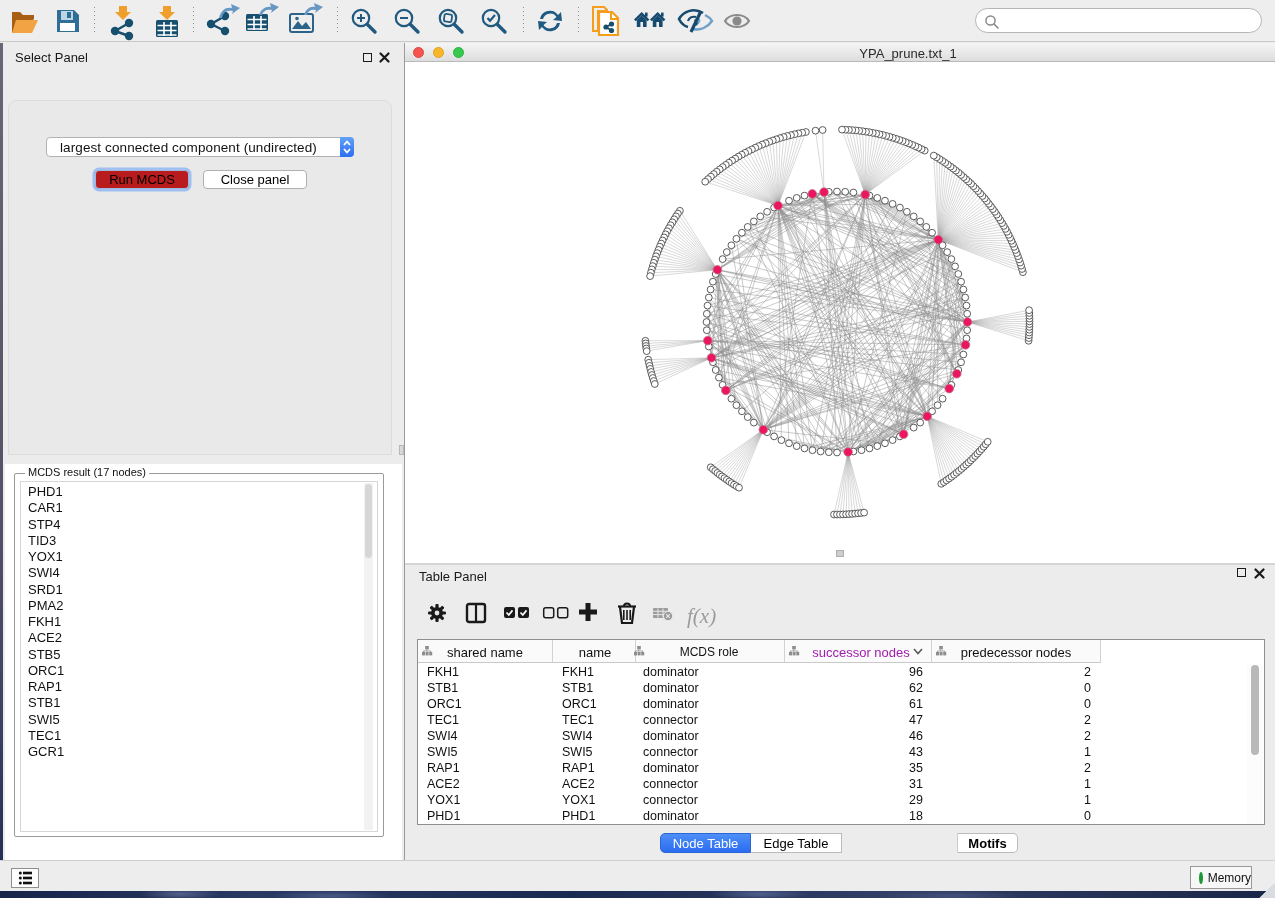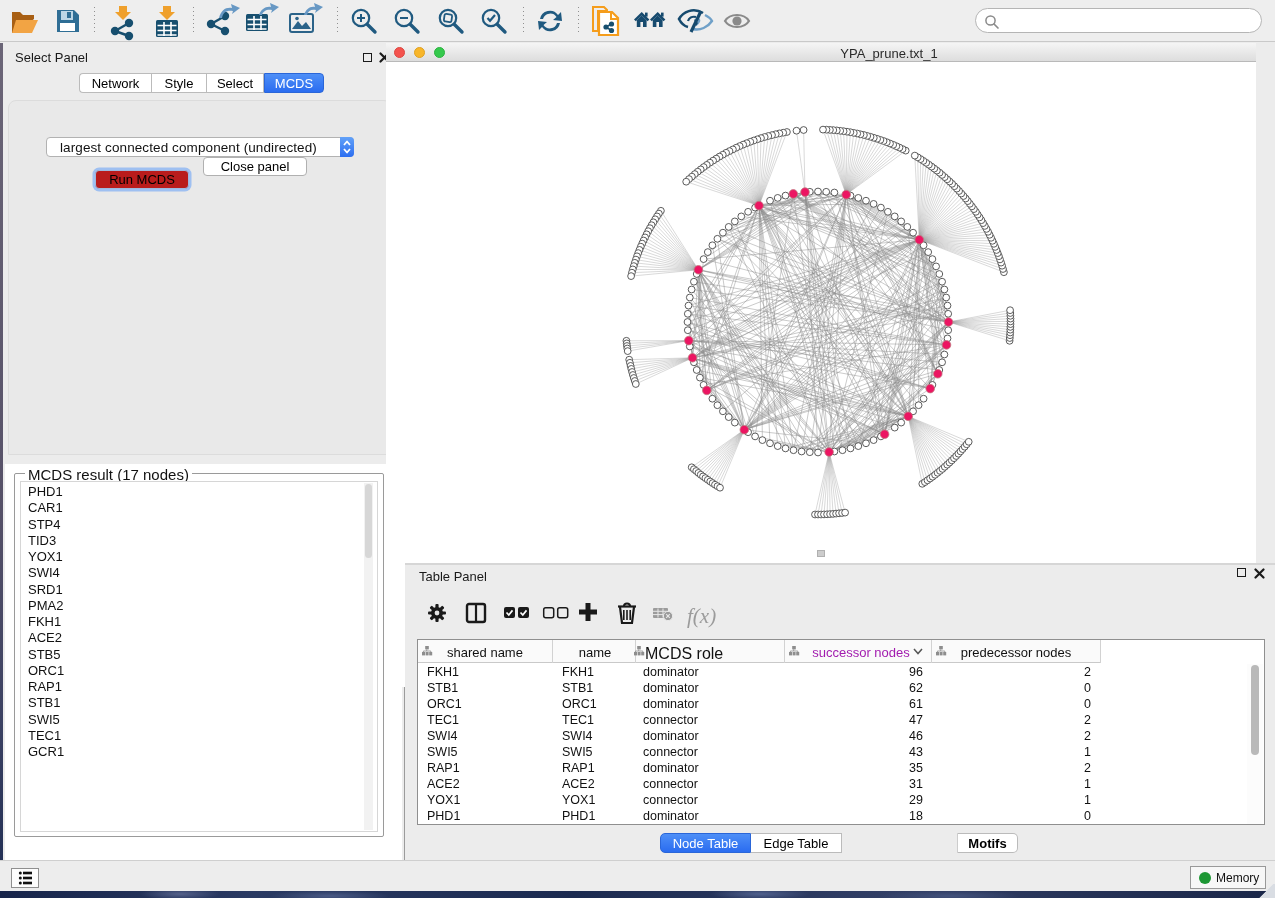--- a/index.html
+++ b/index.html
@@ -160,57 +160,51 @@
 
 <div class="abs" style="left:0;top:43px;width:3px;height:848px;background:linear-gradient(#6b6577,#565168 55%,#3c4263 80%,#1e2c52);"></div>
 
 <div class="abs" style="left:3px;top:43px;width:401px;height:817px;background:#ececec;">
   <div class="abs" style="left:12px;top:7px;font-size:13px;color:#1a1a1a;">Select Panel</div>
   <div class="abs" style="left:360px;top:10px;width:9px;height:9px;border:1.5px solid #1a1a1a;"></div>
   <svg class="abs" style="left:376px;top:9px" width="11" height="11" viewBox="0 0 11 11">
     <path d="M1.5 1.5 L9.5 9.5 M9.5 1.5 L1.5 9.5" stroke="#1a1a1a" stroke-width="2.2" stroke-linecap="round"></path>
   </svg>
 
-  <div class="abs" style="left:76px;top:30px;height:20px;display:flex;font-size:13px;">
-    <div style="width:72px;background:#fff;border:1px solid #bbb;border-right:none;border-radius:4px 0 0 4px;display:flex;align-items:center;justify-content:center;">Network</div>
-    <div style="width:56px;background:#fff;border:1px solid #bbb;display:flex;align-items:center;justify-content:center;">Style</div>
-    <div style="width:57px;background:#fff;border:1px solid #bbb;border-left:none;display:flex;align-items:center;justify-content:center;">Select</div>
-    <div style="width:60px;background:linear-gradient(#4e8ff7,#2a6cf0);color:#fff;border:1px solid #2a66d8;border-radius:0 4px 4px 0;display:flex;align-items:center;justify-content:center;">MCDS</div>
-  </div>
 
   <div class="abs" style="left:5px;top:57px;width:384px;height:355px;background:#e9e9e9;border:1px solid #dcdcdc;border-radius:8px 8px 0 0;"></div>
 
   <div class="abs" style="left:43px;top:94px;width:308px;height:20px;background:#fff;border:1px solid #b2b2b2;border-radius:4px;">
     <div class="abs" style="left:13px;top:2px;font-size:13.5px;color:#111;letter-spacing:0.1px;">largest connected component (undirected)</div>
     <div class="abs" style="right:-1px;top:-1px;width:14px;height:20px;background:linear-gradient(#62a1f8,#2c6ef1);border-radius:0 4px 4px 0;">
       <svg width="14" height="20" viewBox="0 0 14 20">
         <path d="M4 8 L7 4.5 L10 8" fill="none" stroke="#fff" stroke-width="1.8" stroke-linejoin="round"></path>
         <path d="M4 12 L7 15.5 L10 12" fill="none" stroke="#fff" stroke-width="1.8" stroke-linejoin="round"></path>
       </svg>
     </div>
   </div>
 
   <div class="abs" style="left:92px;top:127px;width:94px;height:19px;background:#b91c1c;border:1px solid #9fb9dd;border-radius:4px;box-shadow:0 0 0 2.5px rgba(120,170,246,0.65);font-size:13px;display:flex;align-items:center;justify-content:center;">Run MCDS</div>
-  <div class="abs" style="left:200px;top:114px;width:104px;height:19px;background:#fff;border:1px solid #b0b0b0;border-radius:4px;font-size:13px;display:flex;align-items:center;justify-content:center;">Close panel</div>
+  <div class="abs" style="left:200px;top:127px;width:104px;height:19px;background:#fff;border:1px solid #b0b0b0;border-radius:4px;font-size:13px;display:flex;align-items:center;justify-content:center;">Close panel</div>
 
   <div class="abs" style="left:2px;top:421px;width:397px;height:396px;background:#fff;"></div>
 
   <div class="abs" style="left:11px;top:430px;width:370px;height:364px;border:1px solid #9a9a9a;border-radius:2px;"></div>
-  <div class="abs" style="left:22px;top:423px;background:#fff;padding:0 3px;font-size:15px;color:#111;">MCDS result (17 nodes)</div>
+  <div class="abs" style="left:22px;top:423px;background:#fff;padding:0 3px;font-size:11px;color:#111;">MCDS result (17 nodes)</div>
 
   <div class="abs" style="left:17px;top:438px;width:358px;height:351px;background:#fff;border:1px solid #d6d6d6;font-size:13px;color:#111;line-height:16.27px;padding:2px 0 0 7px;">PHD1<br>CAR1<br>STP4<br>TID3<br>YOX1<br>SWI4<br>SRD1<br>PMA2<br>FKH1<br>ACE2<br>STB5<br>ORC1<br>RAP1<br>STB1<br>SWI5<br>TEC1<br>GCR1</div>
 
   <div class="abs" style="left:361px;top:440px;width:9px;height:347px;background:#f2f2f2;"></div>
   <div class="abs" style="left:362px;top:441px;width:7px;height:74px;background:#d7d7d7;border-radius:4px;"></div>
 </div>
 
 <div class="abs" style="left:404px;top:43px;width:1px;height:817px;background:#9b9b9b;"></div>
 <div class="abs" style="left:399px;top:445px;width:5px;height:10px;background:#d9d9d9;border:1px solid #b7b7b7;"></div>
 
-<div class="abs" style="left:386px;top:43px;width:870px;height:644px;background:#fff;">
+<div class="abs" style="left:405px;top:43px;width:870px;height:644px;background:#fff;">
   <div class="abs" style="left:0;top:0;width:870px;height:19px;background:linear-gradient(#f5f5f5,#dddddd);border-bottom:1px solid #b9b9b9;">
     <div class="abs" style="left:8px;top:4px;width:11px;height:11px;border-radius:50%;background:#f4534e;border:1px solid #dd4741;"></div>
     <div class="abs" style="left:28px;top:4px;width:11px;height:11px;border-radius:50%;background:#f8b62a;border:1px solid #e0a121;"></div>
     <div class="abs" style="left:48px;top:4px;width:11px;height:11px;border-radius:50%;background:#35c94d;border:1px solid #2bb33f;"></div>
     <div class="abs" style="left:68px;top:3px;width:870px;text-align:center;font-size:13px;color:#2a2a2a;">YPA_prune.txt_1</div>
   </div>
   <svg width="870" height="501" viewBox="0 0 870 501" style="position:absolute;left:0;top:19px">
       <path d="M312.4 207.8L313.9 315.6M312.4 207.8L317.6 322.9M312.4 207.8L320.8 328.4M312.4 207.8L326.4 336.7M312.4 207.8L331.4 343.2M312.4 207.8L399.5 386.4M312.4 207.8L407.5 388.2M312.4 207.8L415.6 389.5M312.4 207.8L423.8 390.2M312.4 207.8L432.0 390.5M312.4 207.8L562.2 268.2M312.4 207.8L562.5 260.0M312.4 207.8L562.2 251.8M312.4 207.8L448.4 130.5M312.4 207.8L440.2 129.8M312.4 207.8L432.0 129.5M312.4 207.8L423.8 129.8M312.4 207.8L419.0 130.1M312.4 207.8L358.3 367.7M312.4 207.8L362.1 370.2M312.4 207.8L369.1 374.4M312.4 207.8L472.3 384.1M312.4 207.8L480.0 381.3M312.4 207.8L487.6 378.1M373.0 143.6L448.4 130.5M373.0 143.6L313.9 315.6M373.0 143.6L317.6 322.9M373.0 143.6L487.6 141.9M373.0 143.6L376.4 378.1M373.0 143.6L384.0 381.3M373.0 143.6L391.7 384.1M373.0 143.6L399.5 386.4M373.0 143.6L407.5 388.2M373.0 143.6L527.1 349.3M373.0 143.6L532.6 343.2M373.0 143.6L537.6 336.7M373.0 143.6L544.2 326.6M373.0 143.6L556.1 219.7M373.0 143.6L553.3 212.0M373.0 143.6L550.1 204.4M373.0 143.6L301.5 260.0M373.0 143.6L301.8 268.2M373.0 143.6L302.8 278.6M373.0 143.6L494.9 374.4M373.0 143.6L498.6 372.2M373.0 143.6L508.7 365.6M373.0 143.6L515.2 360.6M373.0 143.6L456.5 388.2M373.0 143.6L464.5 386.4M373.0 143.6L472.3 384.1M373.0 143.6L480.0 381.3M373.0 143.6L472.3 135.9M407.3 131.9L562.2 251.8M407.3 131.9L561.5 243.6M407.3 131.9L560.2 235.5M407.3 131.9L558.4 227.5M407.3 131.9L556.1 219.7M407.3 131.9L369.1 374.4M407.3 131.9L550.1 204.4M407.3 131.9L440.2 129.8M407.3 131.9L443.1 390.0M407.3 131.9L562.2 268.2M407.3 131.9L562.5 260.0M419.0 130.1L321.8 190.1M419.0 130.1L317.6 197.1M419.0 130.1L432.0 390.5M419.0 130.1L443.1 390.0M419.0 130.1L448.4 389.5M419.0 130.1L456.5 388.2M419.0 130.1L464.5 386.4M419.0 130.1L391.7 135.9M419.0 130.1L384.0 138.7M419.0 130.1L373.0 143.6M419.0 130.1L342.7 164.9M419.0 130.1L336.9 170.7M419.0 130.1L331.4 176.8M419.0 130.1L562.5 260.0M460.2 132.6L537.6 183.3M460.2 132.6L533.3 177.7M460.2 132.6L527.1 170.7M460.2 132.6L494.9 374.4M460.2 132.6L498.6 372.2M460.2 132.6L302.8 278.6M460.2 132.6L303.8 284.5M460.2 132.6L306.5 295.8M460.2 132.6L521.3 164.9M460.2 132.6L373.0 143.6M460.2 132.6L369.1 145.6M460.2 132.6L560.5 282.9M460.2 132.6L358.3 367.7M460.2 132.6L362.1 370.2M460.2 132.6L560.2 235.5M460.2 132.6L407.5 388.2M460.2 132.6L415.6 389.5M460.2 132.6L423.8 390.2M460.2 132.6L432.0 390.5M460.2 132.6L443.1 390.0M460.2 132.6L515.2 159.4M460.2 132.6L508.7 154.4M460.2 132.6L501.9 149.8M460.2 132.6L494.9 145.6M460.2 132.6L342.7 164.9M460.2 132.6L336.9 170.7M460.2 132.6L331.4 176.8M460.2 132.6L546.4 197.1M460.2 132.6L522.2 354.3M460.2 132.6L419.0 130.1M460.2 132.6L553.3 212.0M460.2 132.6L550.1 204.4M533.3 177.7L302.5 243.6M533.3 177.7L301.8 251.8M533.3 177.7L301.5 260.0M533.3 177.7L301.8 268.2M533.3 177.7L302.8 278.6M533.3 177.7L472.3 384.1M533.3 177.7L562.2 268.2M533.3 177.7L562.5 260.0M533.3 177.7L562.2 251.8M533.3 177.7L561.5 243.6M533.3 177.7L362.1 149.8M533.3 177.7L355.3 154.4M533.3 177.7L317.6 197.1M533.3 177.7L303.8 284.5M533.3 177.7L306.5 295.8M533.3 177.7L307.9 300.3M533.3 177.7L310.7 308.0M533.3 177.7L508.7 154.4M533.3 177.7L384.0 138.7M533.3 177.7L373.0 143.6M533.3 177.7L369.1 145.6M533.3 177.7L550.1 204.4M533.3 177.7L336.9 349.3M533.3 177.7L522.2 354.3M533.3 177.7L527.1 349.3M533.3 177.7L532.6 343.2M533.3 177.7L440.2 129.8M533.3 177.7L432.0 129.5M533.3 177.7L423.8 129.8M533.3 177.7L358.3 367.7M533.3 177.7L551.8 311.8M533.3 177.7L553.3 308.0M533.3 177.7L556.1 300.3M533.3 177.7L558.4 292.5M533.3 177.7L560.5 282.9M533.3 177.7L501.9 149.8M533.3 177.7L494.9 145.6M533.3 177.7L487.6 141.9M533.3 177.7L487.6 378.1M533.3 177.7L494.9 374.4M533.3 177.7L498.6 372.2M533.3 177.7L432.0 390.5M533.3 177.7L443.1 390.0M533.3 177.7L448.4 130.5M562.5 260.0L448.4 389.5M562.5 260.0L456.5 388.2M562.5 260.0L464.5 386.4M562.5 260.0L472.3 384.1M562.5 260.0L415.6 389.5M562.5 260.0L556.1 219.7M562.5 260.0L399.5 133.6M562.5 260.0L369.1 145.6M562.5 260.0L317.6 197.1M562.5 260.0L310.7 212.0M562.5 260.0L307.9 219.7M562.5 260.0L305.6 227.5M562.5 260.0L342.7 164.9M562.5 260.0L336.9 170.7M562.5 260.0L331.4 176.8M562.5 260.0L542.2 190.1M562.5 260.0L423.8 390.2M562.5 260.0L432.0 390.5M560.5 282.9L384.0 138.7M560.5 282.9L443.1 390.0M560.5 282.9L448.4 389.5M560.5 282.9L303.8 235.5M560.5 282.9L302.5 243.6M560.5 282.9L301.8 251.8M560.5 282.9L317.6 322.9M560.5 282.9L432.0 390.5M560.5 282.9L415.6 389.5M560.5 282.9L472.3 384.1M560.5 282.9L331.4 176.8M551.8 311.8L456.5 388.2M551.8 311.8L472.3 135.9M551.8 311.8L464.5 133.6M551.8 311.8L460.2 132.6M551.8 311.8L448.4 130.5M551.8 311.8L472.3 384.1M551.8 311.8L480.0 381.3M551.8 311.8L487.6 378.1M551.8 311.8L432.0 129.5M544.2 326.6L301.8 251.8M544.2 326.6L301.5 260.0M544.2 326.6L301.8 268.2M544.2 326.6L448.4 389.5M544.2 326.6L303.8 284.5M544.2 326.6L521.3 164.9M544.2 326.6L558.4 227.5M544.2 326.6L556.1 219.7M544.2 326.6L553.3 212.0M544.2 326.6L556.1 300.3M544.2 326.6L558.4 292.5M522.2 354.3L301.5 260.0M522.2 354.3L301.8 268.2M522.2 354.3L303.8 284.5M522.2 354.3L306.5 295.8M522.2 354.3L307.9 300.3M522.2 354.3L310.7 308.0M522.2 354.3L313.9 315.6M522.2 354.3L443.1 390.0M522.2 354.3L448.4 389.5M522.2 354.3L456.5 388.2M522.2 354.3L342.7 164.9M522.2 354.3L336.9 170.7M522.2 354.3L331.4 176.8M522.2 354.3L448.4 130.5M522.2 354.3L440.2 129.8M522.2 354.3L432.0 129.5M522.2 354.3L546.4 197.1M522.2 354.3L399.5 133.6M522.2 354.3L391.7 135.9M522.2 354.3L384.0 138.7M522.2 354.3L399.5 386.4M522.2 354.3L407.5 388.2M522.2 354.3L415.6 389.5M522.2 354.3L423.8 390.2M498.6 372.2L456.5 388.2M498.6 372.2L464.5 386.4M498.6 372.2L472.3 384.1M498.6 372.2L542.2 190.1M498.6 372.2L537.6 183.3M498.6 372.2L419.0 130.1M498.6 372.2L556.1 300.3M498.6 372.2L546.4 197.1M498.6 372.2L302.8 278.6M498.6 372.2L303.8 284.5M498.6 372.2L306.5 295.8M443.1 390.0L384.0 138.7M443.1 390.0L556.1 219.7M443.1 390.0L348.8 159.4M443.1 390.0L342.7 164.9M443.1 390.0L369.1 374.4M443.1 390.0L376.4 378.1M443.1 390.0L384.0 381.3M443.1 390.0L501.9 149.8M443.1 390.0L305.6 227.5M443.1 390.0L313.9 315.6M443.1 390.0L317.6 322.9M443.1 390.0L498.6 372.2M443.1 390.0L508.7 365.6M443.1 390.0L515.2 360.6M443.1 390.0L527.1 349.3M443.1 390.0L532.6 343.2M443.1 390.0L537.6 336.7M443.1 390.0L561.5 243.6M443.1 390.0L560.2 235.5M443.1 390.0L558.4 227.5M443.1 390.0L307.9 219.7M443.1 390.0L303.8 235.5M358.3 367.7L331.4 176.8M358.3 367.7L561.5 243.6M358.3 367.7L560.2 235.5M358.3 367.7L558.4 227.5M358.3 367.7L480.0 381.3M358.3 367.7L331.4 343.2M358.3 367.7L551.8 311.8M358.3 367.7L553.3 308.0M358.3 367.7L326.4 183.3M358.3 367.7L542.2 190.1M358.3 367.7L313.9 315.6M358.3 367.7L317.6 322.9M358.3 367.7L320.8 328.4M358.3 367.7L303.8 235.5M358.3 367.7L302.5 243.6M358.3 367.7L301.8 251.8M358.3 367.7L301.5 260.0M358.3 367.7L556.1 219.7M358.3 367.7L553.3 212.0M358.3 367.7L550.1 204.4M358.3 367.7L546.4 197.1M358.3 367.7L556.1 300.3M358.3 367.7L558.4 292.5M358.3 367.7L560.5 282.9M358.3 367.7L501.9 149.8M358.3 367.7L494.9 145.6M358.3 367.7L487.6 141.9M320.8 328.4L310.7 212.0M320.8 328.4L537.6 183.3M320.8 328.4L533.3 177.7M320.8 328.4L527.1 170.7M320.8 328.4L521.3 164.9M320.8 328.4L303.8 284.5M320.8 328.4L306.5 295.8M320.8 328.4L307.9 300.3M320.8 328.4L560.2 235.5M320.8 328.4L558.4 227.5M320.8 328.4L556.1 219.7M306.5 295.8L342.7 355.1M306.5 295.8L348.8 360.6M306.5 295.8L358.3 367.7M306.5 295.8L562.2 251.8M306.5 295.8L561.5 243.6M306.5 295.8L560.2 235.5M306.5 295.8L508.7 365.6M306.5 295.8L515.2 360.6M306.5 295.8L302.5 243.6M306.5 295.8L301.8 251.8M306.5 295.8L301.5 260.0M306.5 295.8L542.2 190.1M306.5 295.8L527.1 170.7M306.5 295.8L521.3 164.9M306.5 295.8L515.2 159.4M306.5 295.8L508.7 154.4M306.5 295.8L317.6 197.1M306.5 295.8L312.4 207.8M302.8 278.6L553.3 308.0M302.8 278.6L556.1 300.3M302.8 278.6L558.4 292.5M302.8 278.6L560.5 282.9M302.8 278.6L423.8 390.2M302.8 278.6L432.0 390.5" stroke="#8a8a8a" stroke-width="0.75" fill="none" stroke-opacity="0.6"></path>
       <path d="M312.4 207.8L274.9 148.8M312.4 207.8L272.9 151.6M312.4 207.8L271.0 154.4M312.4 207.8L269.2 157.3M312.4 207.8L267.4 160.3M312.4 207.8L265.6 163.2M312.4 207.8L263.9 166.2M312.4 207.8L262.2 169.2M312.4 207.8L260.6 172.3M312.4 207.8L259.1 175.4M312.4 207.8L257.6 178.5M312.4 207.8L256.2 181.6M312.4 207.8L254.8 184.7M312.4 207.8L253.5 187.9M312.4 207.8L252.2 191.1M312.4 207.8L251.0 194.3M312.4 207.8L249.9 197.6M312.4 207.8L248.8 200.8M312.4 207.8L247.8 204.1M312.4 207.8L246.8 207.4M312.4 207.8L245.9 210.7M312.4 207.8L245.1 214.1M373.0 143.6L400.9 70.0M373.0 143.6L397.2 70.7M373.0 143.6L393.4 71.4M373.0 143.6L389.7 72.2M373.0 143.6L386.0 73.1M373.0 143.6L382.3 74.0M373.0 143.6L378.7 75.0M373.0 143.6L375.0 76.1M373.0 143.6L371.4 77.3M373.0 143.6L367.8 78.5M373.0 143.6L364.3 79.8M373.0 143.6L360.7 81.2M373.0 143.6L357.2 82.6M373.0 143.6L353.7 84.1M373.0 143.6L350.3 85.7M373.0 143.6L346.9 87.4M373.0 143.6L343.5 89.1M373.0 143.6L340.1 90.8M373.0 143.6L336.8 92.7M373.0 143.6L333.5 94.6M373.0 143.6L330.3 96.6M373.0 143.6L327.1 98.6M373.0 143.6L323.9 100.7M373.0 143.6L320.8 102.9M373.0 143.6L317.7 105.1M373.0 143.6L314.7 107.4M373.0 143.6L311.7 109.7M373.0 143.6L308.8 112.1M373.0 143.6L305.9 114.6M373.0 143.6L303.0 117.1M373.0 143.6L300.2 119.7M419.0 130.1L417.6 68.0M419.0 130.1L410.5 68.7M460.2 132.6L519.7 88.6M460.2 132.6L516.6 87.1M460.2 132.6L513.5 85.6M460.2 132.6L510.4 84.2M460.2 132.6L507.2 82.8M460.2 132.6L504.0 81.5M460.2 132.6L500.8 80.2M460.2 132.6L497.6 79.0M460.2 132.6L494.4 77.9M460.2 132.6L491.1 76.8M460.2 132.6L487.8 75.8M460.2 132.6L484.5 74.8M460.2 132.6L481.2 73.9M460.2 132.6L477.9 73.0M460.2 132.6L474.5 72.3M460.2 132.6L471.2 71.5M460.2 132.6L467.8 70.9M460.2 132.6L464.4 70.2M460.2 132.6L461.0 69.7M460.2 132.6L457.6 69.2M460.2 132.6L454.2 68.8M460.2 132.6L450.8 68.4M460.2 132.6L447.3 68.1M460.2 132.6L443.9 67.9M460.2 132.6L440.5 67.7M460.2 132.6L437.0 67.6M533.3 177.7L617.9 210.2M533.3 177.7L617.0 207.0M533.3 177.7L616.1 203.7M533.3 177.7L615.1 200.6M533.3 177.7L614.0 197.4M533.3 177.7L612.9 194.2M533.3 177.7L611.7 191.1M533.3 177.7L610.5 188.0M533.3 177.7L609.2 184.9M533.3 177.7L607.9 181.8M533.3 177.7L606.5 178.8M533.3 177.7L605.1 175.8M533.3 177.7L603.6 172.8M533.3 177.7L602.1 169.8M533.3 177.7L600.5 166.9M533.3 177.7L598.8 163.9M533.3 177.7L597.1 161.1M533.3 177.7L595.4 158.2M533.3 177.7L593.6 155.4M533.3 177.7L591.7 152.6M533.3 177.7L589.9 149.8M533.3 177.7L587.9 147.1M533.3 177.7L585.9 144.4M533.3 177.7L583.9 141.8M533.3 177.7L581.8 139.1M533.3 177.7L579.7 136.5M533.3 177.7L577.5 134.0M533.3 177.7L575.3 131.5M533.3 177.7L573.1 129.0M533.3 177.7L570.8 126.6M533.3 177.7L568.4 124.2M533.3 177.7L566.1 121.8M533.3 177.7L563.6 119.5M533.3 177.7L561.2 117.3M533.3 177.7L558.7 115.1M533.3 177.7L556.1 112.9M533.3 177.7L553.6 110.7M533.3 177.7L550.9 108.6M533.3 177.7L548.3 106.6M533.3 177.7L545.6 104.6M533.3 177.7L542.9 102.7M533.3 177.7L540.2 100.8M533.3 177.7L537.4 98.9M533.3 177.7L534.6 97.1M533.3 177.7L531.7 95.3M533.3 177.7L528.8 93.6M562.5 260.0L623.6 278.8M562.5 260.0L623.8 276.0M562.5 260.0L624.0 273.2M562.5 260.0L624.2 270.5M562.5 260.0L624.3 267.7M562.5 260.0L624.4 264.9M562.5 260.0L624.5 262.1M562.5 260.0L624.5 259.4M562.5 260.0L624.5 256.6M562.5 260.0L624.4 253.8M562.5 260.0L624.3 251.0M562.5 260.0L624.1 248.2M522.2 354.3L536.3 421.8M522.2 354.3L538.9 420.1M522.2 354.3L541.5 418.3M522.2 354.3L544.1 416.5M522.2 354.3L546.6 414.7M522.2 354.3L549.1 412.8M522.2 354.3L551.6 410.8M522.2 354.3L554.0 408.9M522.2 354.3L556.5 406.9M522.2 354.3L558.8 404.8M522.2 354.3L561.2 402.7M522.2 354.3L563.5 400.6M522.2 354.3L565.8 398.4M522.2 354.3L568.0 396.2M522.2 354.3L570.2 394.0M522.2 354.3L572.4 391.7M522.2 354.3L574.5 389.4M522.2 354.3L576.6 387.1M522.2 354.3L578.7 384.7M522.2 354.3L580.7 382.3M522.2 354.3L582.7 379.8M443.1 390.0L429.0 452.5M443.1 390.0L432.0 452.5M443.1 390.0L435.0 452.5M443.1 390.0L438.0 452.4M443.1 390.0L441.1 452.3M443.1 390.0L444.1 452.1M443.1 390.0L447.1 451.9M443.1 390.0L450.1 451.6M443.1 390.0L453.1 451.3M443.1 390.0L456.1 451.0M443.1 390.0L459.1 450.6M358.3 367.7L305.7 405.3M358.3 367.7L307.9 407.2M358.3 367.7L310.2 409.0M358.3 367.7L312.4 410.9M358.3 367.7L314.7 412.7M358.3 367.7L317.0 414.4M358.3 367.7L319.4 416.1M358.3 367.7L321.8 417.8M358.3 367.7L324.2 419.5M358.3 367.7L326.6 421.1M358.3 367.7L329.0 422.7M358.3 367.7L331.5 424.2M358.3 367.7L334.0 425.7M306.5 295.8L243.2 297.7M306.5 295.8L243.9 300.8M306.5 295.8L244.6 303.9M306.5 295.8L245.3 306.9M306.5 295.8L246.1 310.0M306.5 295.8L246.9 313.0M306.5 295.8L247.8 316.0M306.5 295.8L248.8 319.0M306.5 295.8L249.8 322.0M302.8 278.6L240.4 278.8M302.8 278.6L240.7 281.4M302.8 278.6L241.0 284.0M302.8 278.6L241.3 286.5M302.8 278.6L241.7 289.1" stroke="#9a9a9a" stroke-width="0.7" fill="none" stroke-opacity="0.55"></path>
       <g fill="#fff" stroke="#4a4a4a" stroke-width="0.9">
@@ -587,21 +581,21 @@
   <div class="abs" style="left:12px;top:74px;width:848px;height:186px;background:#fff;border:1px solid #8f8f8f;"></div>
 
   <div class="abs" style="left:13px;top:75px;width:682px;height:23px;background:#fafafa;border-bottom:1px solid #c9c9c9;"></div>
   <div class="abs" style="left:147px;top:75px;height:23px;border-left:1px solid #d2d2d2"></div>
   <div class="abs" style="left:230px;top:75px;height:23px;border-left:1px solid #d2d2d2"></div>
   <div class="abs" style="left:379px;top:75px;height:23px;border-left:1px solid #d2d2d2"></div>
   <div class="abs" style="left:526px;top:75px;height:23px;border-left:1px solid #d2d2d2"></div>
   <div class="abs" style="left:695px;top:75px;height:23px;border-left:1px solid #d2d2d2"></div>
   <div class="abs" style="left:13px;top:80px;width:134px;text-align:center;font-size:13px;color:#111;">shared name</div>
   <div class="abs" style="left:147px;top:80px;width:70px;text-align:center;font-size:13px;color:#111;padding-left:16px;">name</div>
-  <div class="abs" style="left:240px;top:80px;width:128px;font-size:16px;color:#111;">MCDS role</div>
+  <div class="abs" style="left:240px;top:80px;width:128px;text-align:center;font-size:12px;color:#111;">MCDS role</div>
   <div class="abs" style="left:392px;top:80px;width:128px;text-align:center;font-size:13px;color:#a21caf;">successor nodes</div>
   <div class="abs" style="left:547px;top:80px;width:128px;text-align:center;font-size:13px;color:#111;">predecessor nodes</div>
 
   <svg class="abs" style="left:0;top:75px" width="870" height="23" viewBox="0 0 870 23">
     <g fill="#8d8d8d">
       <g transform="translate(17,6)">
           <rect x="3.2" y="0" width="3.6" height="3.4"></rect>
           <rect x="0" y="6" width="3" height="3.4"></rect>
           <rect x="3.6" y="6" width="3" height="3.4"></rect>
           <rect x="7.2" y="6" width="3" height="3.4"></rect>
@@ -659,21 +653,21 @@
       <g fill="#111">
         <circle cx="8.3" cy="4" r="1.5"></circle>
           <rect x="11" y="2.7" width="9" height="2.6"></rect>
         <circle cx="8.3" cy="9" r="1.5"></circle>
           <rect x="11" y="7.7" width="9" height="2.6"></rect>
         <circle cx="8.3" cy="14" r="1.5"></circle>
           <rect x="11" y="12.7" width="9" height="2.6"></rect>
       </g>
     </svg>
   </div>
-  <div class="abs" style="left:1190px;top:5px;width:76px;height:23px;background:#f7f7f7;border:1px solid #999;display:flex;align-items:center;font-size:12px;color:#111;">
+  <div class="abs" style="left:1190px;top:5px;width:62px;height:23px;background:#f7f7f7;border:1px solid #999;display:flex;align-items:center;font-size:12px;color:#111;">
     <span style="display:inline-block;width:12px;height:12px;border-radius:50%;background:#1d9734;margin:0 5px 0 8px;"></span>Memory
   </div>
 </div>
 
 <div class="abs" style="left:0;top:891px;width:1275px;height:7px;background:
 radial-gradient(40px 6px at 180px 3px,#55618a 0%,rgba(85,97,138,0) 100%),
 radial-gradient(60px 6px at 330px 5px,#4a5a85 0%,rgba(74,90,133,0) 100%),
 radial-gradient(50px 6px at 760px 3px,#50608d 0%,rgba(80,96,141,0) 100%),
 radial-gradient(70px 6px at 950px 5px,#43527c 0%,rgba(67,82,124,0) 100%),
 linear-gradient(90deg,#17244a,#2a3a63 20%,#1b2a50 45%,#323f66 70%,#1a2648);"></div>

